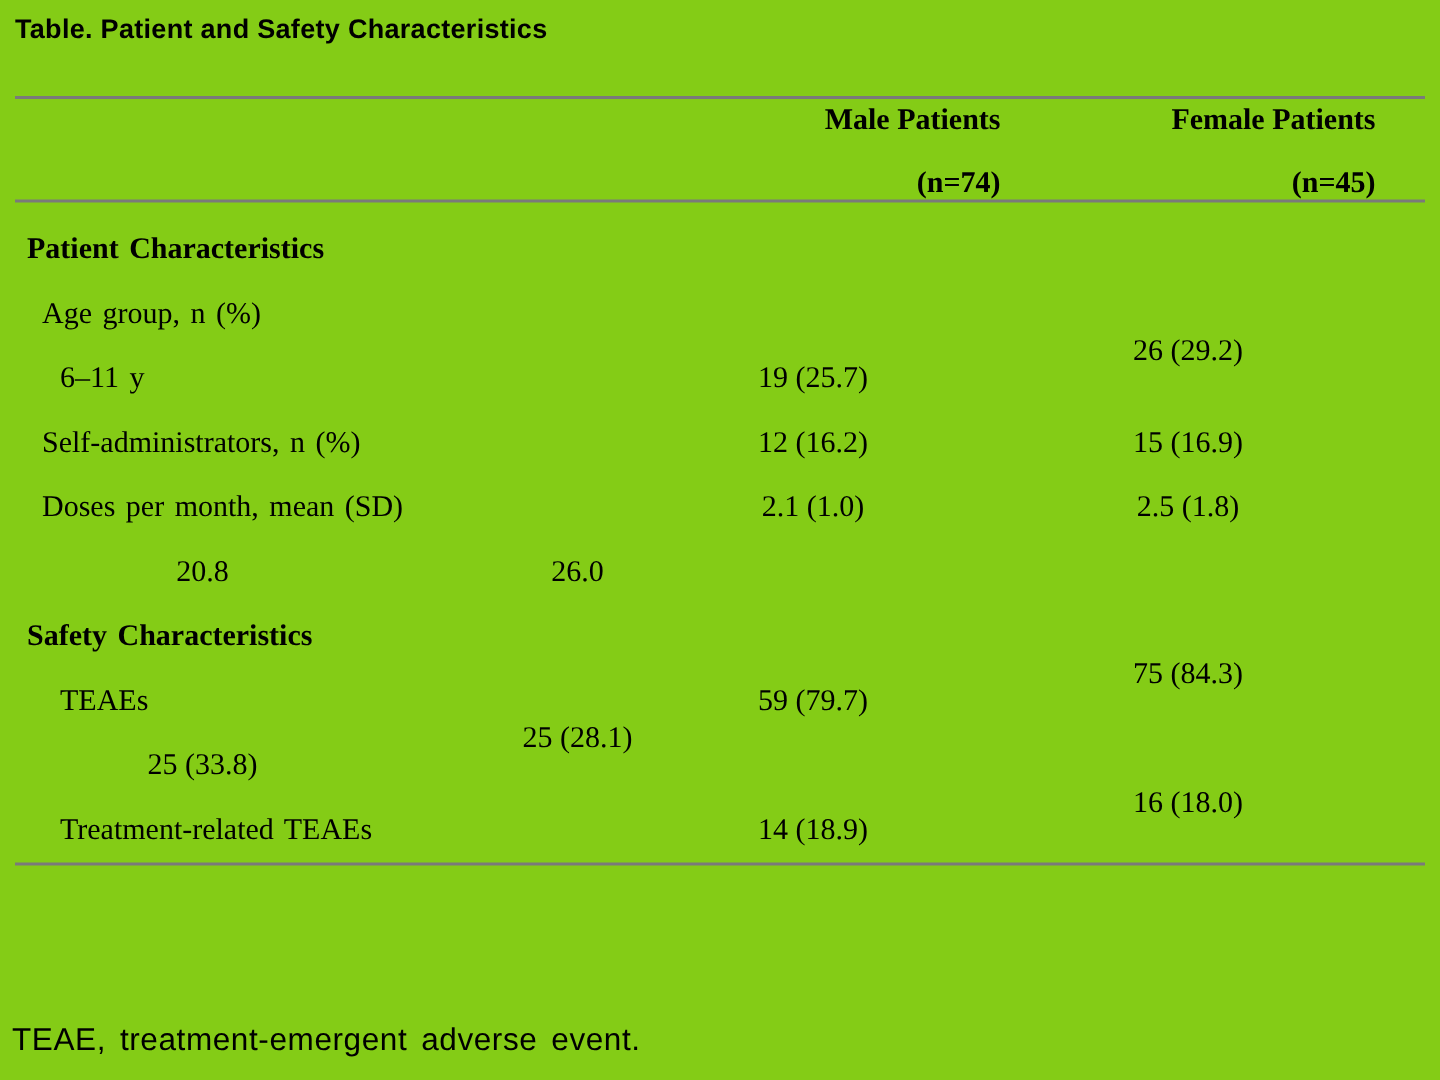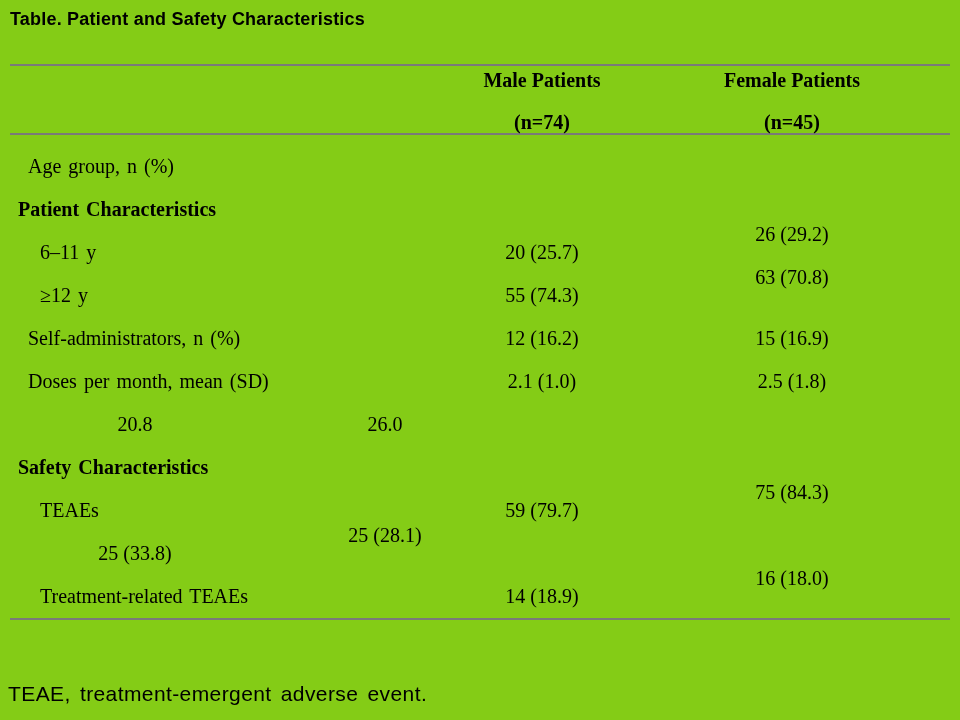--- a/index.html
+++ b/index.html
@@ -39,20 +39,21 @@
   .hc {
     width: 250px;
     display: flex;
     flex-direction: column;
     justify-content: space-between;
     padding-top: 3px;
     text-align: center;
     font-weight: bold;
     font-size: 20px;
     line-height: 22px;
+    align-items: flex-end;
   }
   .tbody {
     padding-top: 10px;
     border-bottom: 2px solid #7a7a7a;
   }
   .row {
     display: flex;
     height: 43px;
     align-items: center;
     font-size: 20px;
@@ -96,43 +97,38 @@
         <div>(n=74)</div>
       </div>
       <div class="hc">
         <div>Female Patients</div>
         <div>(n=45)</div>
       </div>
     </div>
 
     <div class="tbody">
 
+      <div class="row sec">
+        <div class="cl">Patient Characteristics</div>
+        <div class="cm"></div>
+        <div class="cf"><span class="val"></span></div>
+      </div>
+
       <div class="row l1">
         <div class="cl">Age group, n (%)</div>
         <div class="cm"></div>
         <div class="cf"><span class="val"></span></div>
       </div>
 
-      <div class="row sec">
-        <div class="cl">Patient Characteristics</div>
-        <div class="cm"></div>
-        <div class="cf"><span class="val"></span></div>
-      </div>
-
       <div class="row l2 stag">
         <div class="cl">6–11 y</div>
-        <div class="cm">20 (25.7)</div>
+        <div class="cm">19 (25.7)</div>
         <div class="cf"><span class="val">26 (29.2)</span></div>
       </div>
 
-      <div class="row l2 stag">
-        <div class="cl">≥12 y</div>
-        <div class="cm">55 (74.3)</div>
-        <div class="cf"><span class="val">63 (70.8)</span></div>
-      </div>
 
       <div class="row l1">
         <div class="cl">Self-administrators, n (%)</div>
         <div class="cm">12 (16.2)</div>
         <div class="cf"><span class="val">15 (16.9)</span></div>
       </div>
 
       <div class="row l1">
         <div class="cl">Doses per month, mean (SD)</div>
         <div class="cm">2.1 (1.0)</div>

